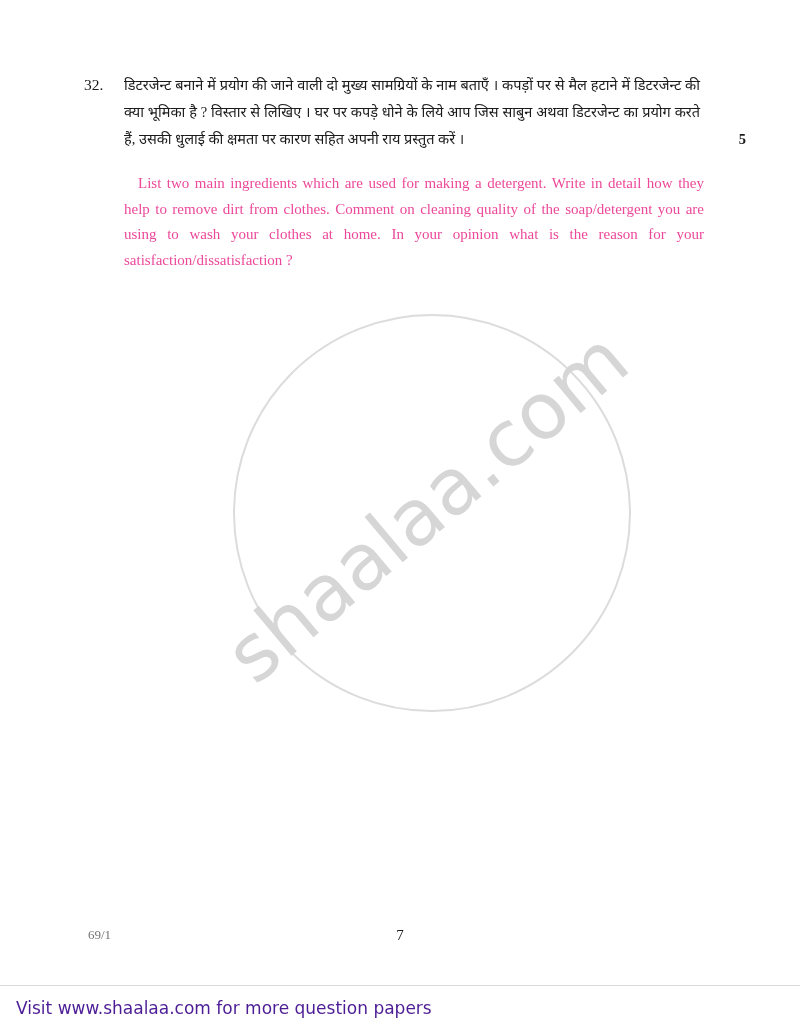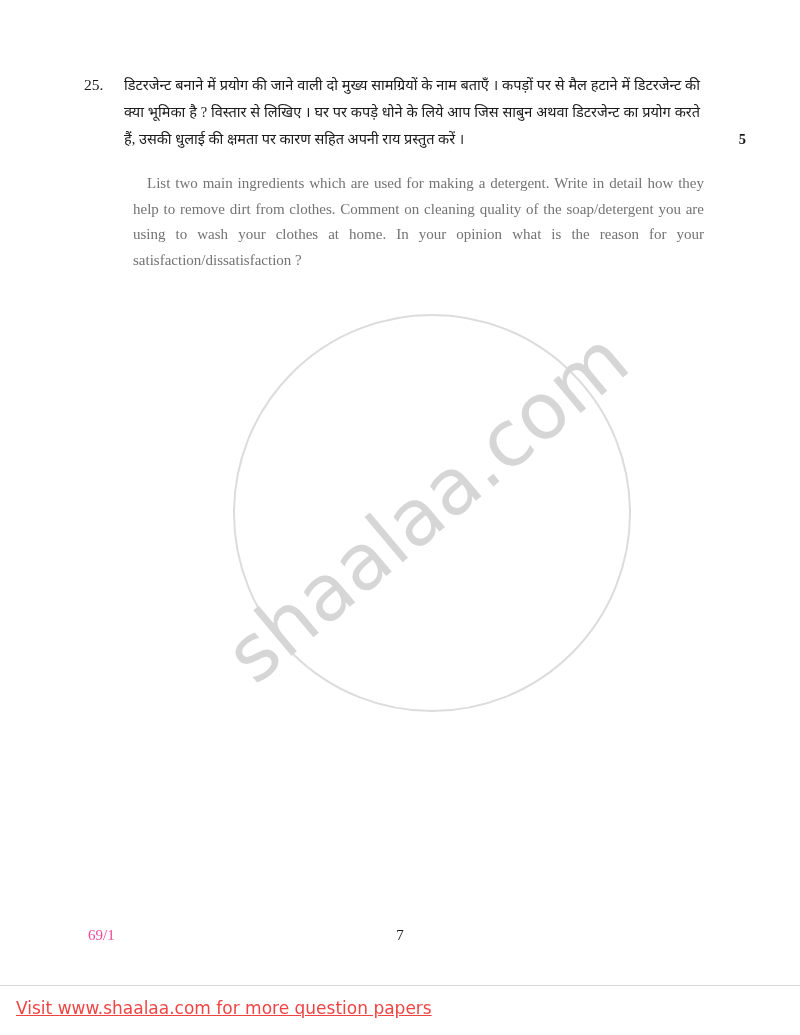--- a/index.html
+++ b/index.html
@@ -75,42 +75,41 @@
     bottom: 0;
     font-weight: bold;
     font-size: 14.5px;
   }
   .english {
     margin-top: 18px;
     font-size: 15px;
     line-height: 25.5px;
     text-align: justify;
     text-justify: inter-word;
-    color: #737373;
-    margin-left: 9px;
+    color: #ec4899;
   }
   .english .indent-first {
     display: block;
     text-indent: 14px;
   }
 
   
   .page-footer {
     position: absolute;
     left: 0;
     bottom: 38px;
     width: 100%;
     height: 20px;
   }
   .paper-code {
     position: absolute;
     left: 88px;
     top: 0;
-    font-size: 15px;
-    color: #ec4899;
+    font-size: 13px;
+    color: #737373;
   }
   .page-number {
     position: absolute;
     left: 0;
     top: 0;
     width: 100%;
     text-align: center;
     font-size: 15px;
     color: #1a1a1a;
   }
@@ -125,39 +124,38 @@
     background: #ffffff;
     border-top: 1px solid #d9d9d9;
     box-sizing: border-box;
   }
   .bottom-strip .strip-text {
     position: absolute;
     left: 16px;
     top: 12px;
     font-family: "DejaVu Sans", sans-serif;
     font-size: 17px;
-    color: #ef4444;
-    text-decoration: underline;
+    color: #4c1d95;
   }
 </style>
 </head>
 <body>
 
 <div class="page">
 
   <div class="watermark">
     <svg width="400" height="452" viewBox="0 0 400 452" xmlns="http://www.w3.org/2000/svg">
       <circle cx="200" cy="226" r="198" fill="none" stroke="#dcdcdc" stroke-width="2"></circle>
       <text x="200" y="245" font-family="DejaVu Sans, sans-serif" font-size="78" fill="#d6d6d6" text-anchor="middle" transform="rotate(-40 200 226)">shaalaa.com</text>
     </svg>
   </div>
 
   <div class="question">
     <div class="q-row">
-      <div class="q-num">25.</div>
+      <div class="q-num">32.</div>
       <div class="q-body">
         <div class="hindi">
           <span>डिटरजेन्ट बनाने में प्रयोग की जाने वाली दो मुख्य सामग्रियों के नाम बताएँ । कपड़ों पर से मैल हटाने में डिटरजेन्ट की क्या भूमिका है ? विस्तार से लिखिए । घर पर कपड़े धोने के लिये आप जिस साबुन अथवा डिटरजेन्ट का प्रयोग करते हैं, उसकी धुलाई की क्षमता पर कारण सहित अपनी राय प्रस्तुत करें ।</span>
           <span class="marks">5</span>
         </div>
         <div class="english">
           <span class="indent-first">List two main ingredients which are used for making a detergent. Write in detail how they help to remove dirt from clothes. Comment on cleaning quality of the soap/detergent you are using to wash your clothes at home. In your opinion what is the reason for your satisfaction/dissatisfaction ?</span>
         </div>
       </div>
     </div>

